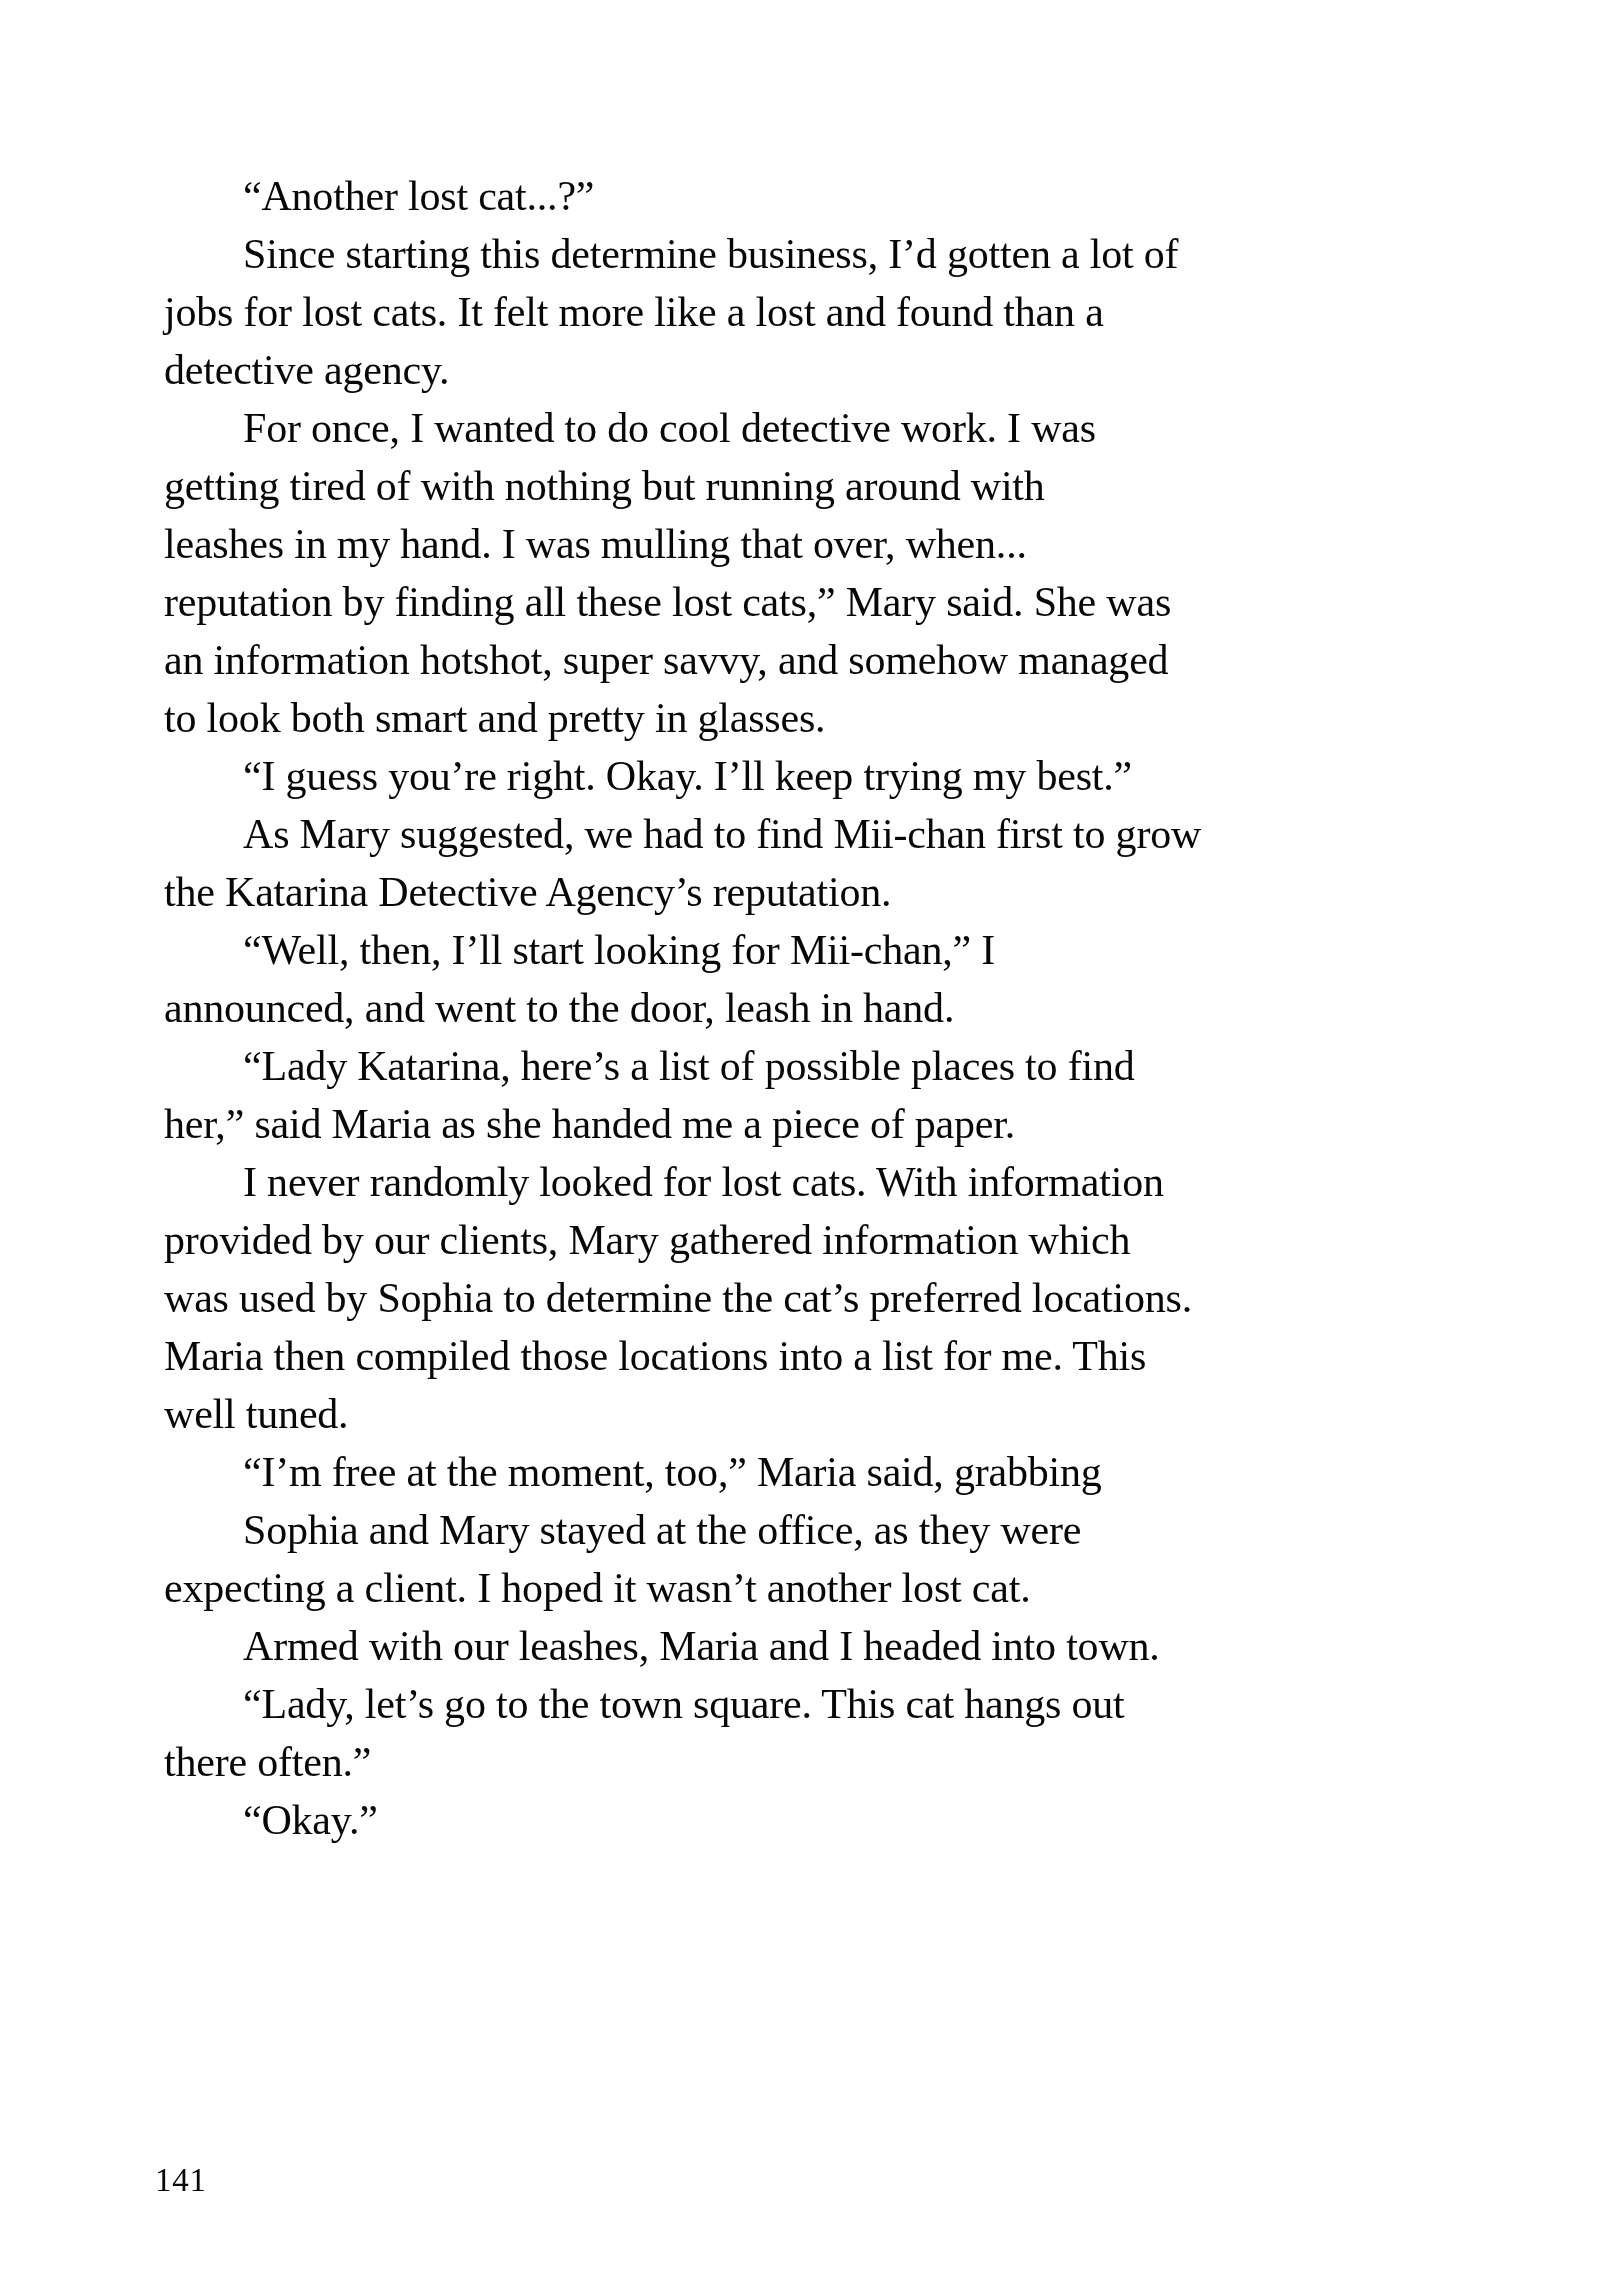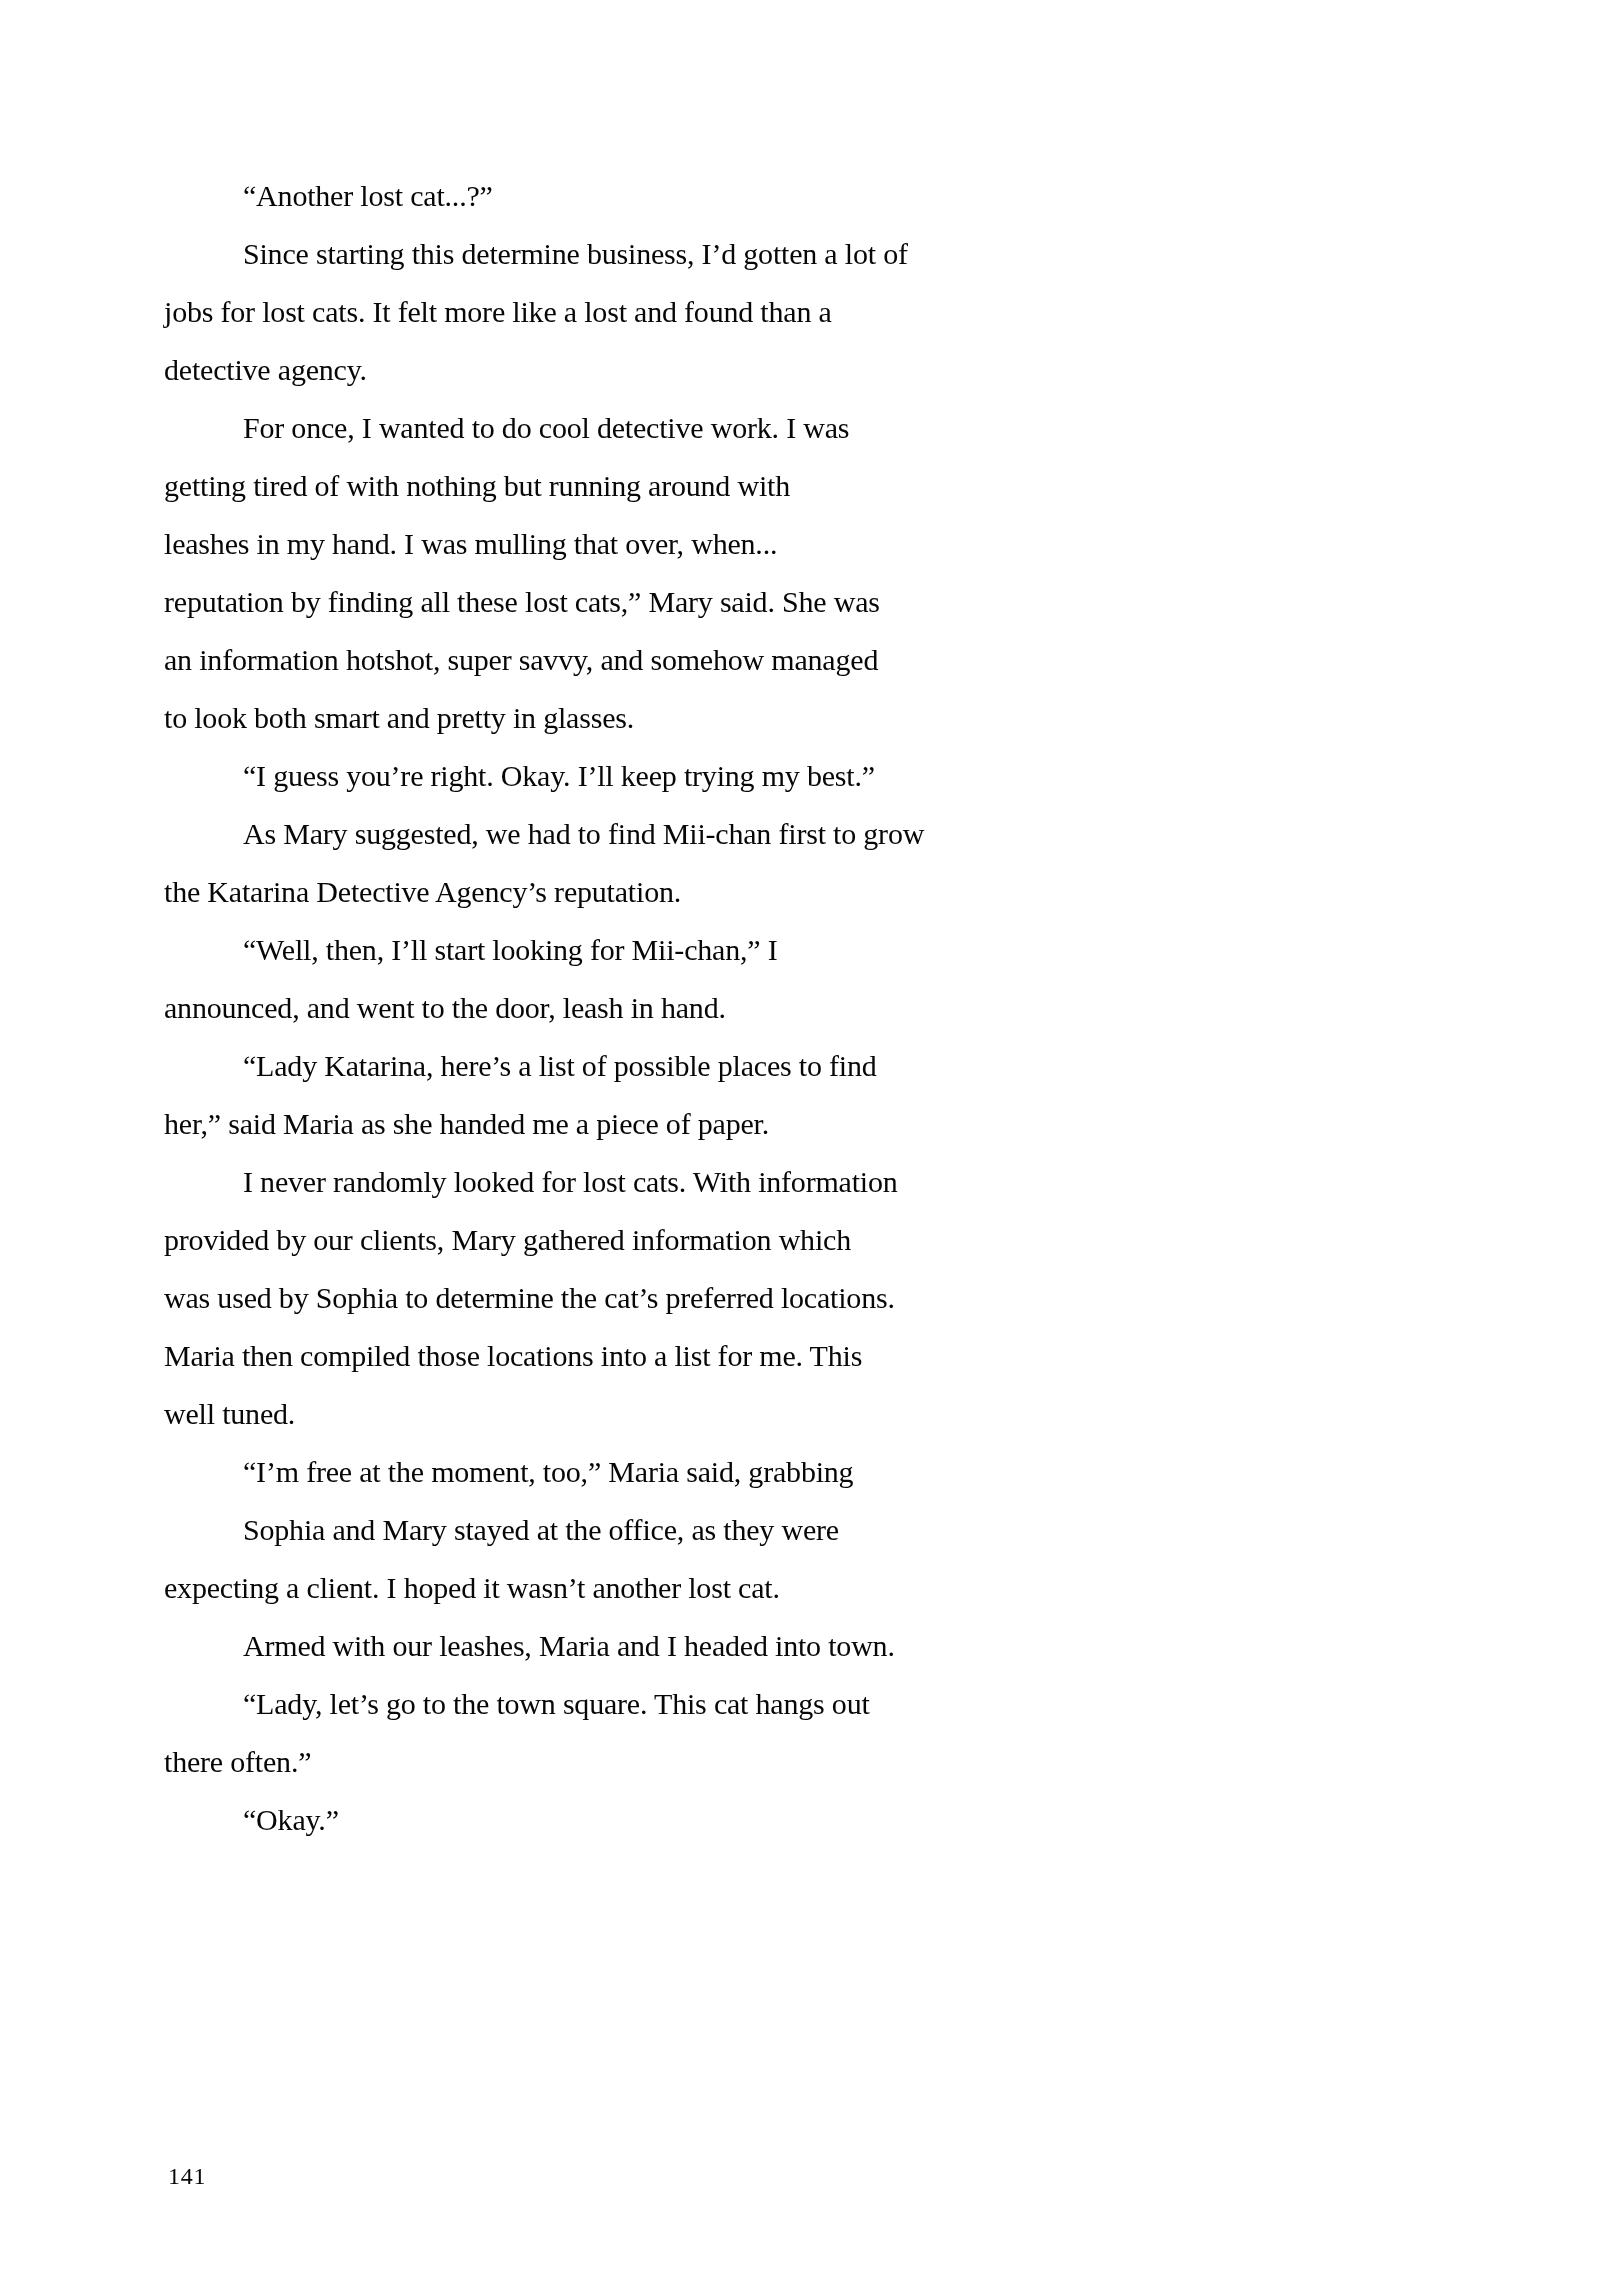--- a/index.html
+++ b/index.html
@@ -14,35 +14,35 @@
     background: #ffffff;
     overflow: hidden;
     font-family: "Liberation Serif", serif;
     color: #070707;
   }
   .text-block {
     position: absolute;
     left: 164px;
     top: 167px;
     width: 1303px;
-    font-size: 30px;
+    font-size: 42px;
     line-height: 58px;
     letter-spacing: -0.2px;
   }
   .line {
     white-space: pre;
   }
   .line.indent {
     padding-left: 79px;
   }
   .page-number {
     position: absolute;
-    left: 168px;
+    left: 155px;
     top: 2164px;
-    font-size: 24px;
+    font-size: 33px;
     line-height: 1;
     letter-spacing: 0.7px;
     text-align: center;
   }
 </style>
 </head>
 <body>
 
 <div class="page" style="background: rgb(255, 255, 255); color: rgb(7, 7, 7);">
   <main class="text-block">

